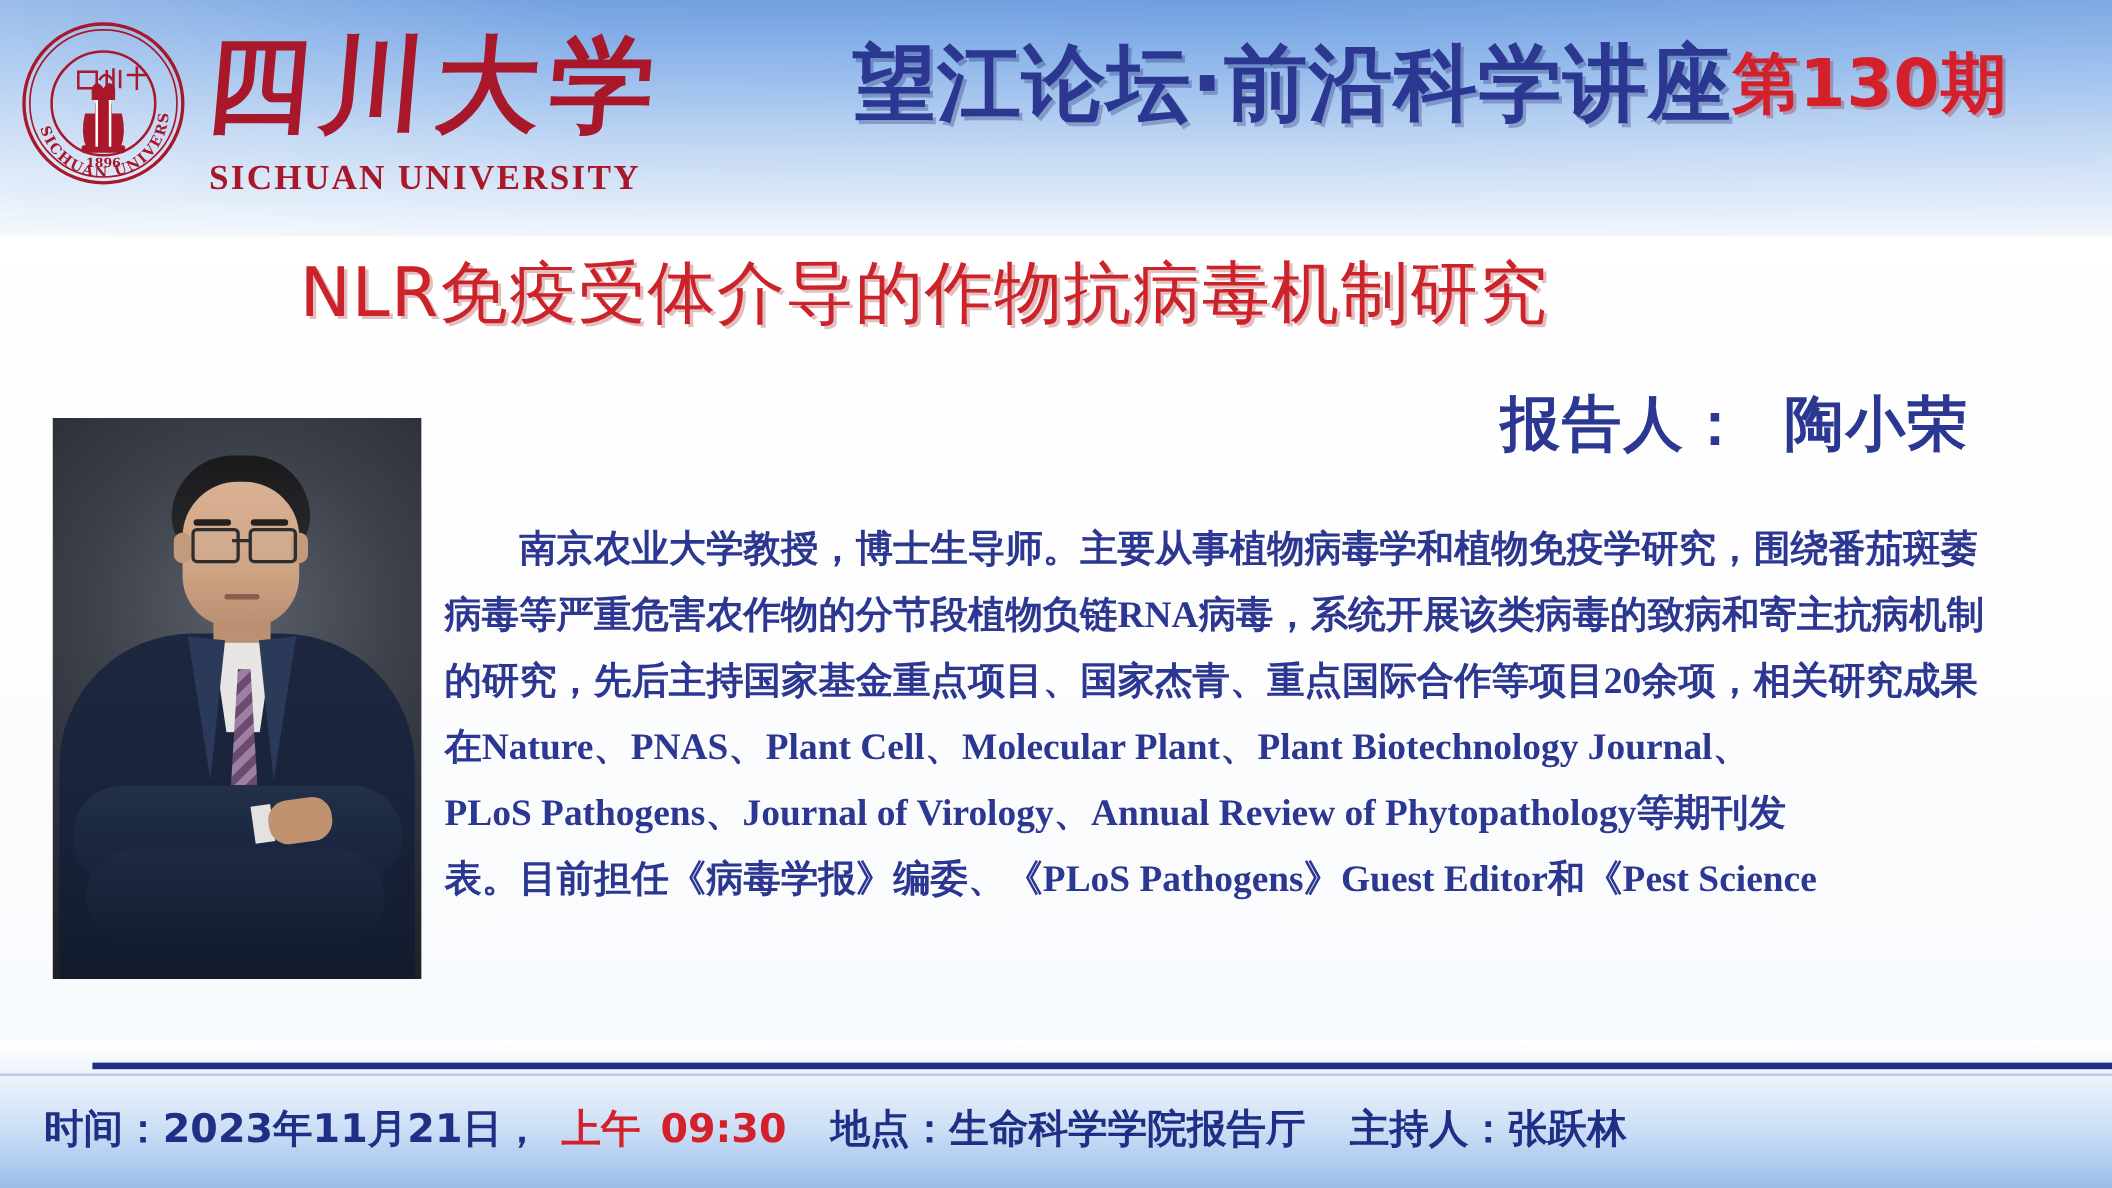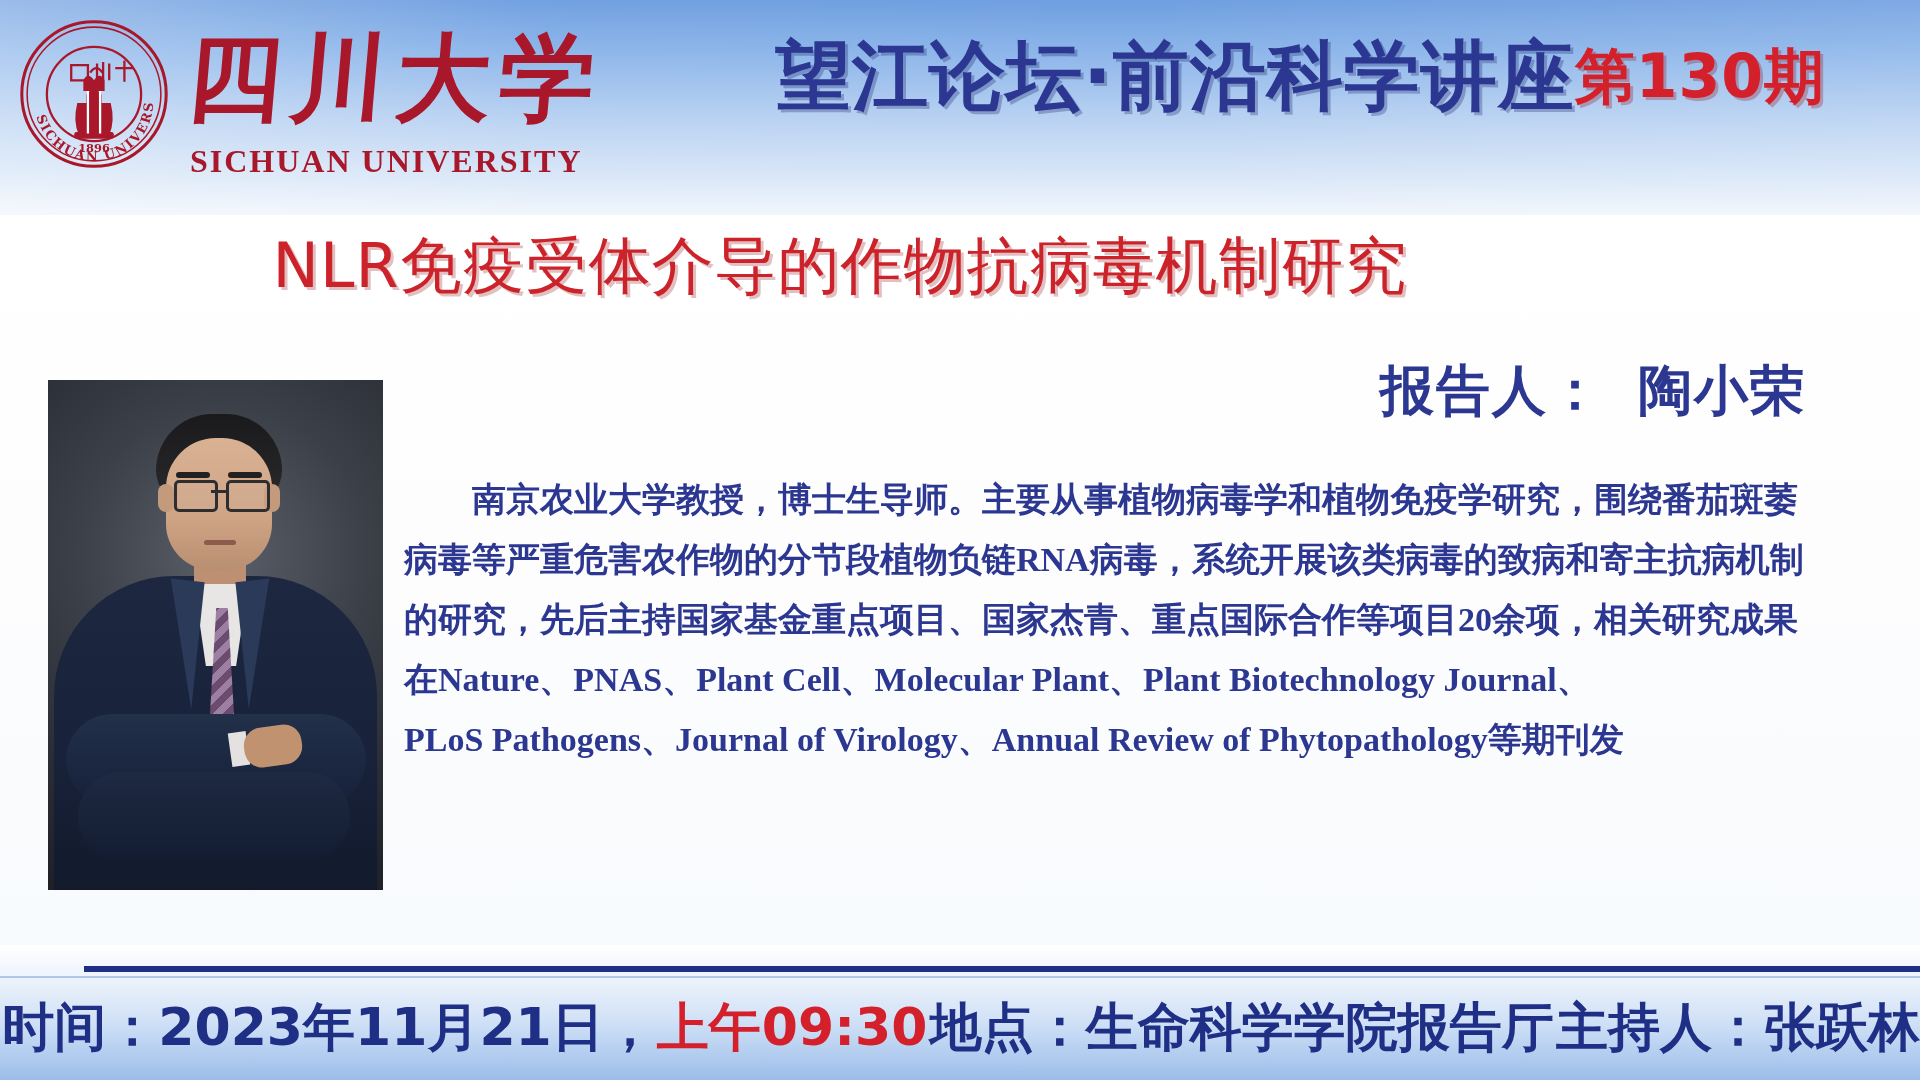--- a/index.html
+++ b/index.html
@@ -86,24 +86,23 @@
     font-family:"DejaVu Sans","Liberation Sans",sans-serif;
     font-size:62px;line-height:76px;font-weight:400;color:#cc2229;
     letter-spacing:1px;
     text-shadow:3px 3px 0 rgba(150,25,30,0.28);
   }
 
   
   .speaker{
     position:absolute;left:0;top:358px;width:1790px;
     text-align:right;white-space:nowrap;
-    font-family:Liberation Serif, serif;
+    font-family:Liberation Mono, monospace;
     font-size:54px;line-height:66px;font-weight:700;color:#2b3790;
     letter-spacing:2px;
-    padding-left:16px;
   }
   .speaker .name{margin-left:34px;}
 
   
   .portrait{
     position:absolute;left:48px;top:380px;width:335px;height:510px;
     overflow:hidden;
     background:#2a2d35;
   }
   .p-bg{position:absolute;inset:0;
@@ -151,21 +150,21 @@
     letter-spacing:0px;
     text-align:justify;
   }
   .bio .line{white-space:nowrap;height:60px;}
 
   
   .footer{
     position:absolute;left:0;top:988px;width:1920px;height:78px;
     display:flex;align-items:center;white-space:nowrap;
     font-family:"DejaVu Sans","Liberation Sans",sans-serif;
-    font-size:52px;line-height:56px;font-weight:700;color:#1f2f86;
+    font-size:36px;line-height:56px;font-weight:700;color:#1f2f86;
   }
   .f-blue{color:#1f2f86;}
   .f-red{color:#d3202b;}
   .gap-sm{display:inline-block;width:18px;}
   .gap-md{display:inline-block;width:40px;}
 </style>
 </head>
 <body>
 
 <div id="poster">
@@ -237,20 +236,21 @@
     <div class="p-cuff"></div>
     <div class="p-hand"></div>
   </div>
 
   <div class="bio">
     <div class="line">　　南京农业大学教授，博士生导师。主要从事植物病毒学和植物免疫学研究，围绕番茄斑萎</div>
     <div class="line">病毒等严重危害农作物的分节段植物负链RNA病毒，系统开展该类病毒的致病和寄主抗病机制</div>
     <div class="line">的研究，先后主持国家基金重点项目、国家杰青、重点国际合作等项目20余项，相关研究成果</div>
     <div class="line">在Nature、PNAS、Plant Cell、Molecular Plant、Plant Biotechnology Journal、</div>
     <div class="line">PLoS Pathogens、Journal of Virology、Annual Review of Phytopathology等期刊发</div>
+    <div class="line">表。目前担任《病毒学报》编委、《PLoS Pathogens》Guest Editor和《Pest Science</div>
   </div>
 
   <div class="bottom-rule"></div>
   <div class="bottom-rule-thin"></div>
 
   <div class="footer">
     <span class="gap-md"></span>
     <span class="f-blue">时间：</span>
       <span class="f-blue">2023年11月21日，</span>
       <span class="gap-sm"></span>

